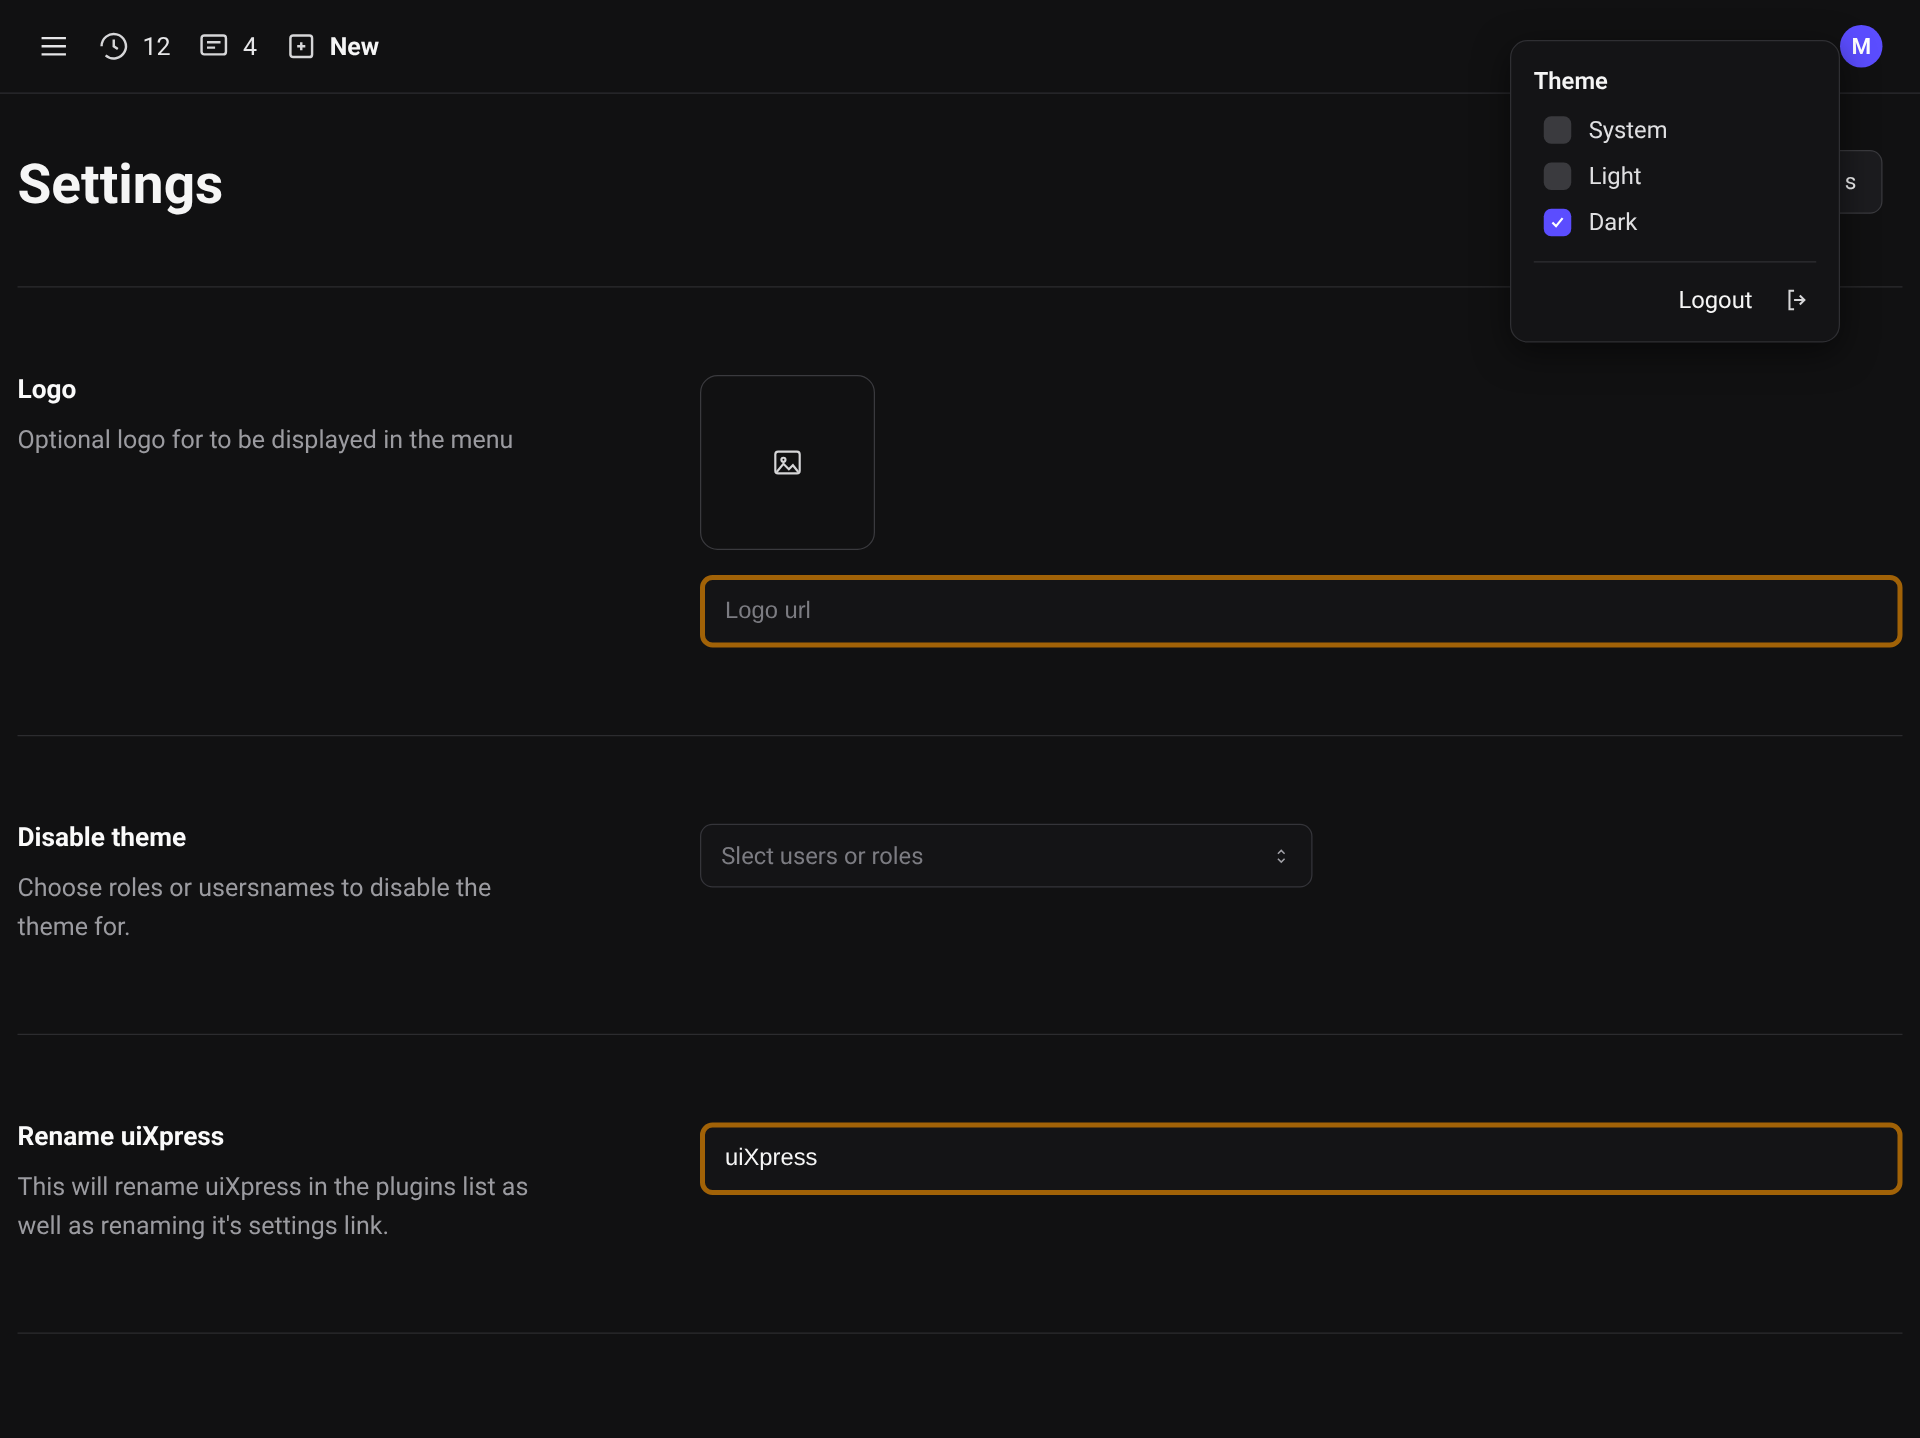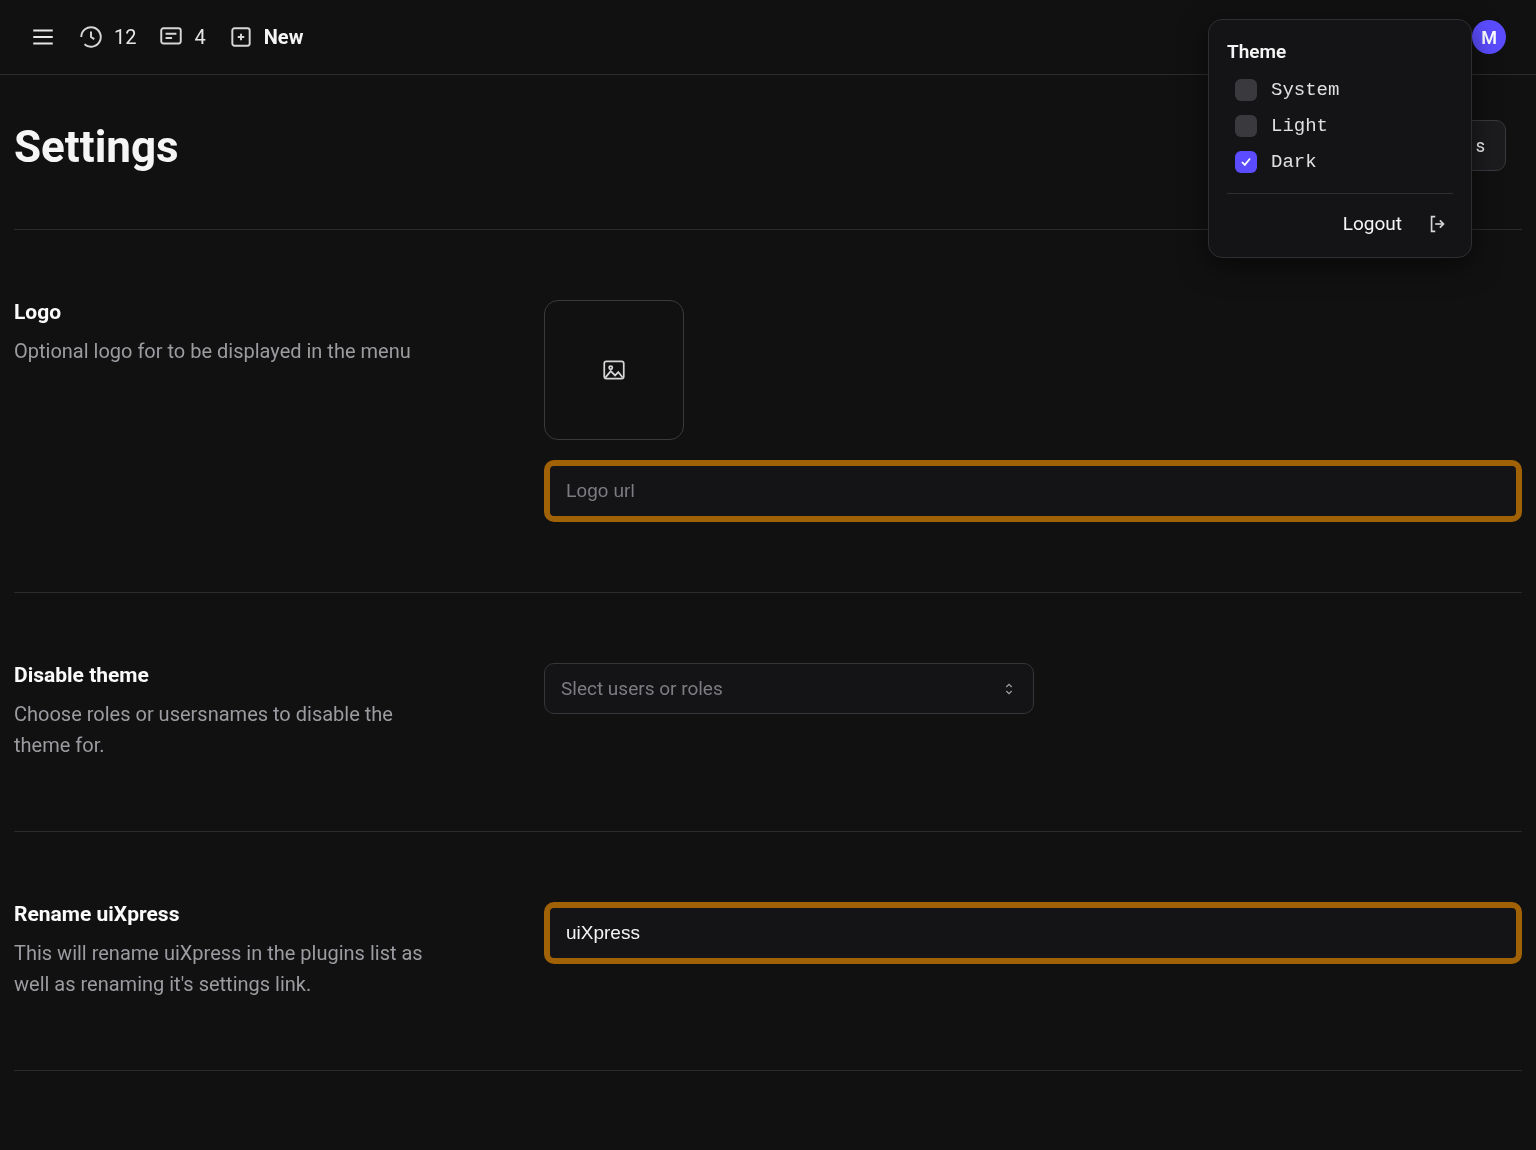--- a/index.html
+++ b/index.html
@@ -27,61 +27,61 @@
   .badge-num { color: #e6e6e8; font-size: 20px; }
   .new-label { color: #f5f5f5; font-size: 20px; font-weight: bold; }
   .topbar-right { position: absolute; right: 30px; display: flex; align-items: center; gap: 18px; }
   .avatar {
     width: 34px; height: 34px; border-radius: 50%;
     background: #5b4dff; color: #fff; display: flex; align-items: center; justify-content: center;
     font-size: 18px; font-weight: 600;
   }
   .popover {
     position: absolute;
-    top: 19px; right: 64px;
+    top: 32px; right: 64px;
     width: 264px;
     background: #141416;
     border: 1px solid #2f2f33;
     border-radius: 14px;
     padding: 20px 18px;
     z-index: 10;
     box-shadow: 0 8px 28px rgba(0,0,0,.5);
   }
   .popover-title { font-size: 19px; font-weight: 600; margin-bottom: 16px; }
   .theme-list { display: flex; flex-direction: column; gap: 14px; padding-left: 8px; }
   .theme-item { display: flex; align-items: center; gap: 14px; cursor: pointer; }
   .checkbox {
     width: 22px; height: 22px; border-radius: 6px;
     background: #3a3a3e; display: flex; align-items: center; justify-content: center;
   }
   .checkbox.checked { background: #5b4dff; }
   .checkbox svg { width: 14px; height: 14px; stroke: #fff; fill: none; stroke-width: 3; }
-  .theme-name { color: #e0e0e2; font-size: 19px; font-family: Liberation Mono, monospace; }
+  .theme-name { color: #e0e0e2; font-size: 19px; }
   .popover-divider { border: none; border-top: 1px solid #2f2f33; margin: 20px 0 16px; }
   .logout-row { display: flex; align-items: center; justify-content: flex-end; cursor: pointer; padding: 2px 4px; gap: 25px; }
   .logout-row svg { width: 22px; height: 22px; stroke: #d6d6d8; fill: none; stroke-width: 1.8; }
 
   .page { padding: 30px 14px 0; }
   .page-title { font-size: 44px; font-weight: 700; margin: 16px 0 56px; }
   .divider { border: none; border-top: 1px solid #2c2c2f; }
 
-  .setting { display: flex; padding: 70px 0; gap: 60px; }
+  .setting { display: flex; padding: 70px 0; gap: 76px; }
   .setting-left { width: 470px; flex-shrink: 0; }
   .setting-title { font-size: 21px; font-weight: 700; margin-bottom: 12px; color: #fafafa; }
   .setting-desc { color: #9b9ba0; font-size: 20px; line-height: 1.55; max-width: 430px; }
   .setting-right { flex: 1; display: flex; flex-direction: column; gap: 20px; }
 
   .logo-box {
     width: 140px; height: 140px; border: 1px solid #3a3a3e; border-radius: 14px;
     display: flex; align-items: center; justify-content: center; cursor: pointer;
   }
   .logo-box svg { width: 26px; height: 26px; stroke: #d6d6d8; fill: none; stroke-width: 1.6; }
 
   .text-input {
-    width: 100%; background: #141416; border: 6px solid #a16207; border-radius: 10px;
+    width: 100%; background: #141416; border: 4px solid #a16207; border-radius: 10px;
     padding: 14px 16px; color: #f5f5f5; font-size: 19px; outline: none;
   }
   .text-input::placeholder { color: #7c7c82; }
 
   .select {
     width: 490px; background: #141416; border: 1px solid #35353a; border-radius: 10px;
     padding: 13px 16px; display: flex; align-items: center; justify-content: space-between;
     cursor: pointer;
   }
   .select-placeholder { color: #7c7c82; font-size: 19px; }

